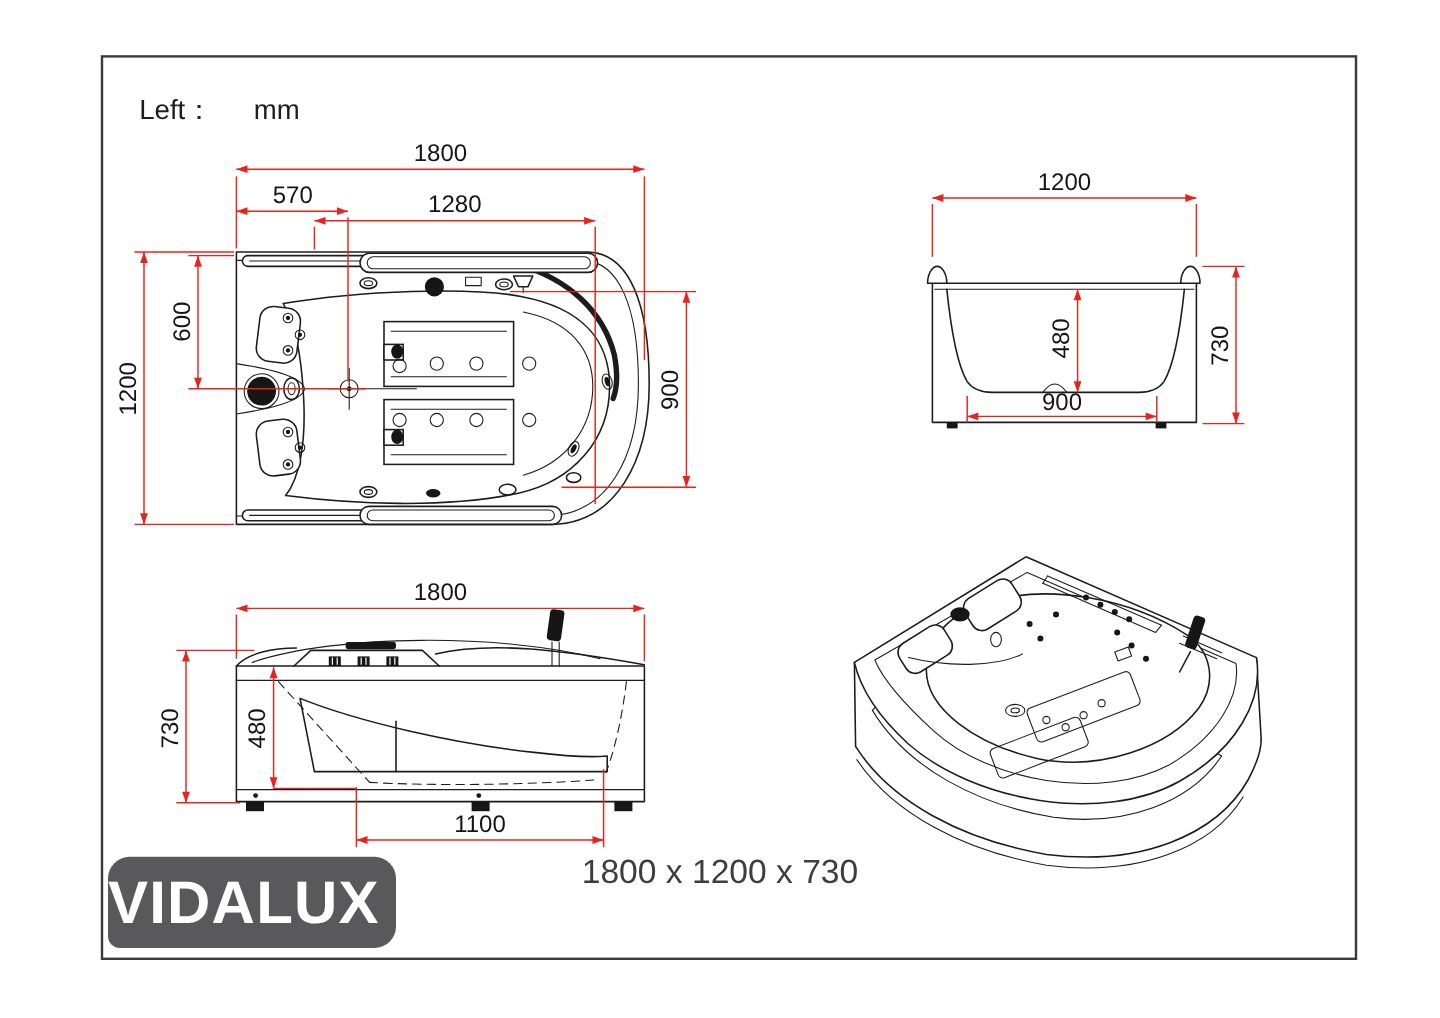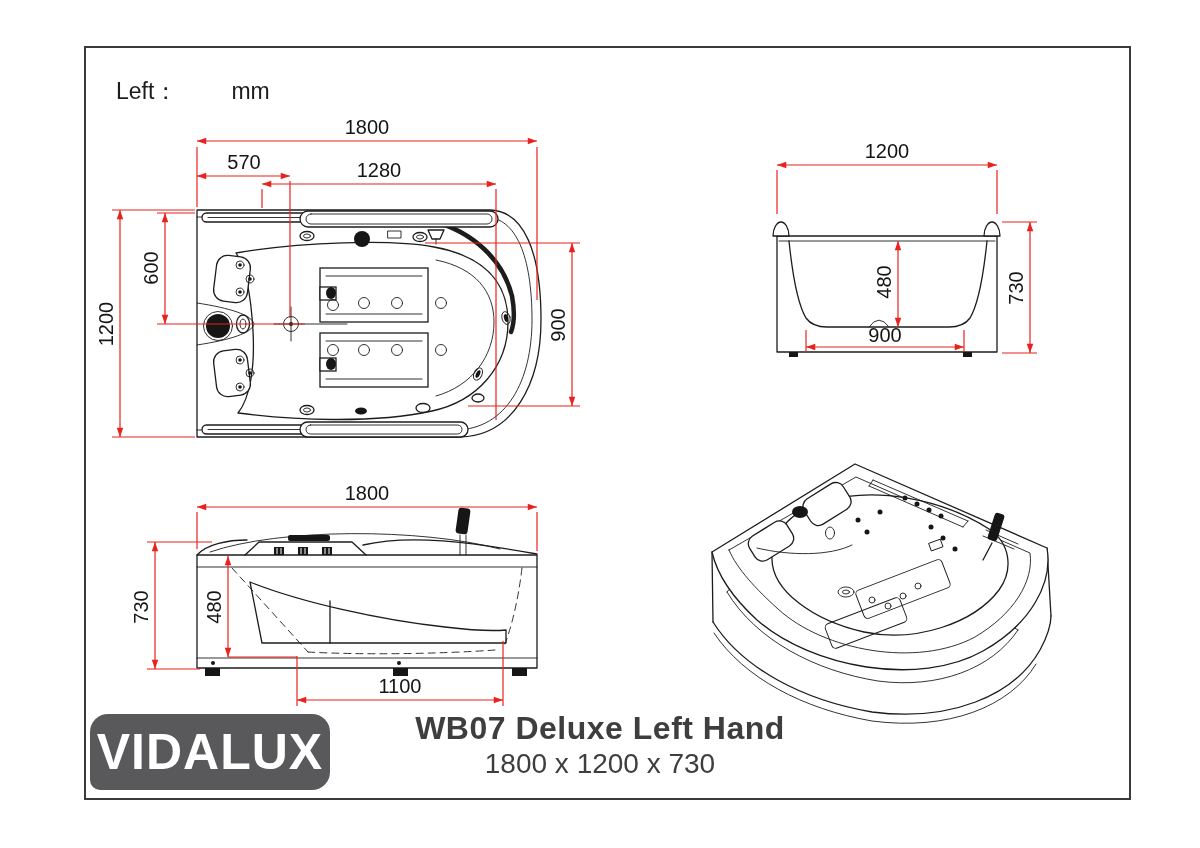--- a/index.html
+++ b/index.html
@@ -1,40 +1,40 @@
 <!DOCTYPE html>
 <html><head>
 <meta charset="utf-8">
 <style>
   html,body{margin:0;padding:0}
   body{width:1200px;height:848px;background:#ffffff;position:relative;
        font-family:"Liberation Sans",sans-serif;overflow:hidden}
   .frame{position:absolute;left:84px;top:46px;width:1047px;height:754px;
          border:2px solid #3a3a3a;box-sizing:border-box;background:#fff}
   .unit{position:absolute;left:116px;top:76px;font-size:23px;color:#1d1d1d}
-  .unit .val{margin-left:54px}
+  .unit .val{margin-left:34px}
   svg.draw{position:absolute;left:0;top:0;width:1200px;height:848px}
 
   
   .k  {fill:none;stroke:#1c1c1c;stroke-width:1.3;stroke-linejoin:round;stroke-linecap:round}
   .kt {fill:none;stroke:#1c1c1c;stroke-width:0.9;stroke-linejoin:round;stroke-linecap:round}
   .kb {fill:none;stroke:#1c1c1c;stroke-width:4.5;stroke-linecap:round}
   .kf {fill:#161616;stroke:none}
   .kw {fill:#ffffff;stroke:#1c1c1c;stroke-width:1.3}
   .wfill{fill:#ffffff;stroke:#1c1c1c;stroke-width:1.3;stroke-linejoin:round}
   .r  {fill:none;stroke:#e8231e;stroke-width:1.2}
   .rd {fill:none;stroke:#e8231e;stroke-width:1.2;
        marker-start:url(#arw);marker-end:url(#arw)}
   .dash{stroke-dasharray:7 5}
   .dt {font-size:20px;fill:#141414;text-anchor:middle;font-family:"Liberation Sans",sans-serif}
 
   
   .logo{position:absolute;left:90px;top:714px;width:240px;height:76px;
         background:#59585a;border-radius:18px 18px 18px 10px;
-        display:flex;align-items:center;justify-content:center}
+        display:flex;align-items:center;}
   .logo span{color:#ffffff;font-size:50px;font-weight:bold;letter-spacing:1px}
   .titleblock{position:absolute;left:340px;top:710px;width:520px;
               text-align:center;color:#3e3e3e}
   .titleblock .model{font-size:32px;font-weight:bold;letter-spacing:.5px}
   .titleblock .size{font-size:28px;margin-top:1px}
 </style>
 </head>
 <body>
 
 <div class="frame"></div>
@@ -336,15 +336,14 @@
       <circle class="kt" cx="918" cy="586" r="3" fill="none"></circle>
     </g>
   </g>
 </svg>
 
 <div class="logo">
   <span>VIDALUX</span>
 </div>
 
 <div class="titleblock">
-  <div class="model">WB07 Deluxe Left Hand</div>
   <div class="size">1800 x 1200 x 730</div>
 </div>
 
 </body></html>

